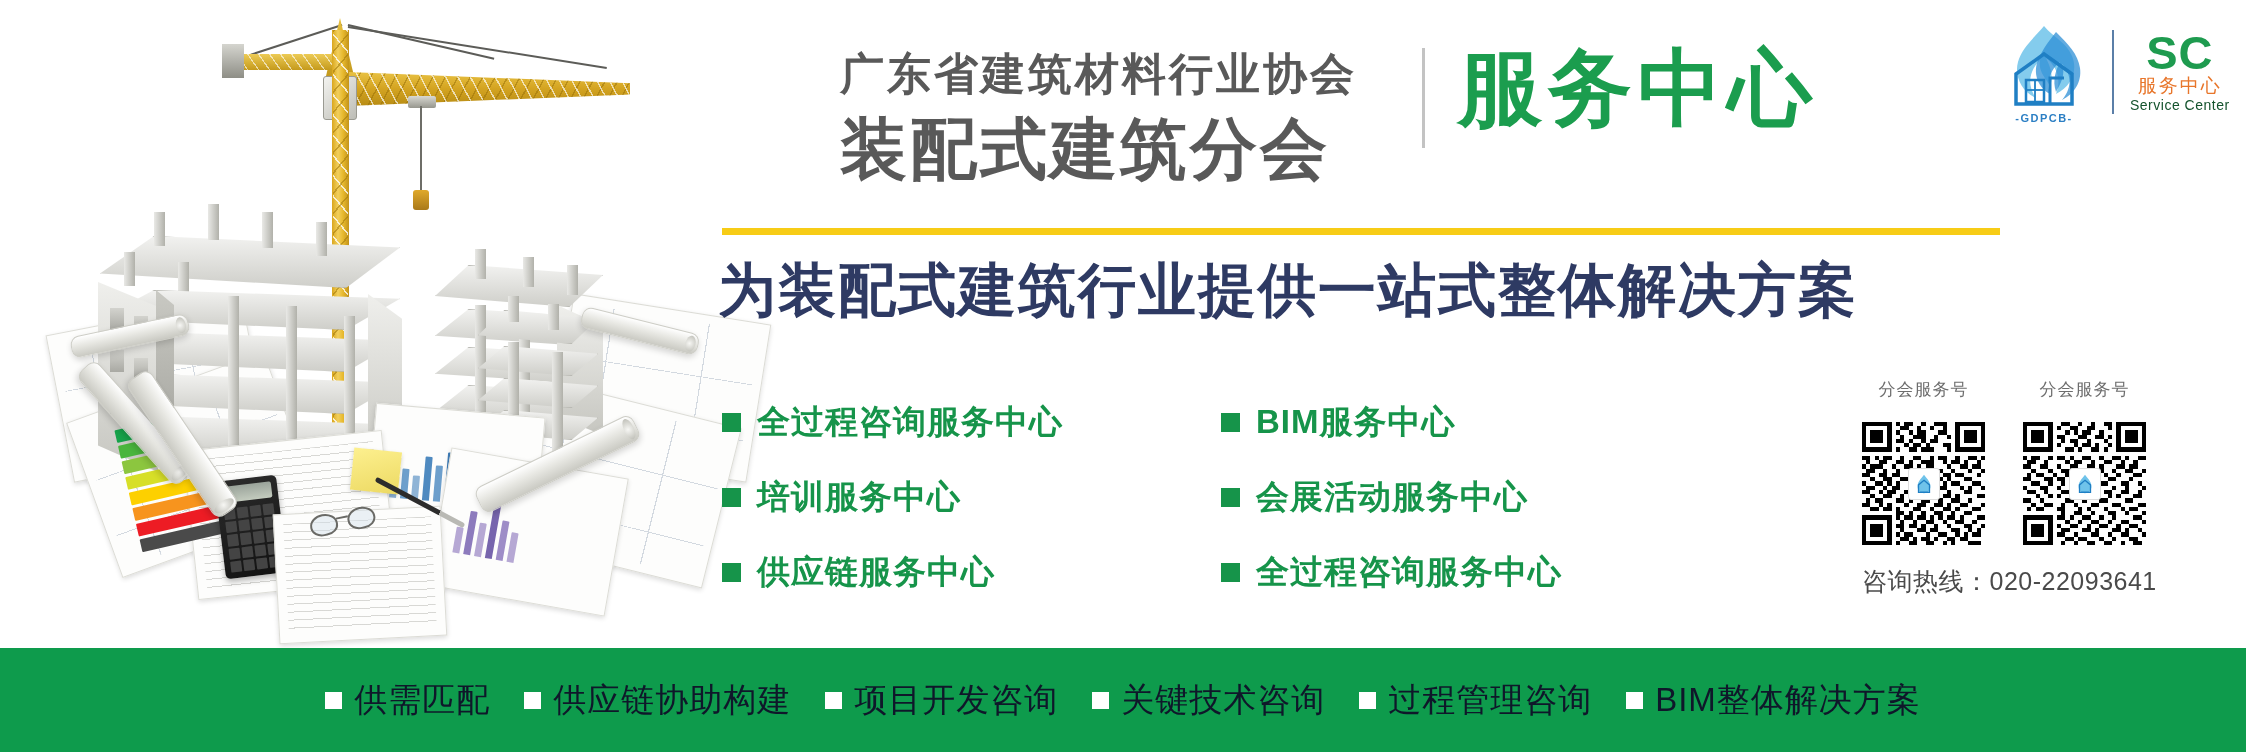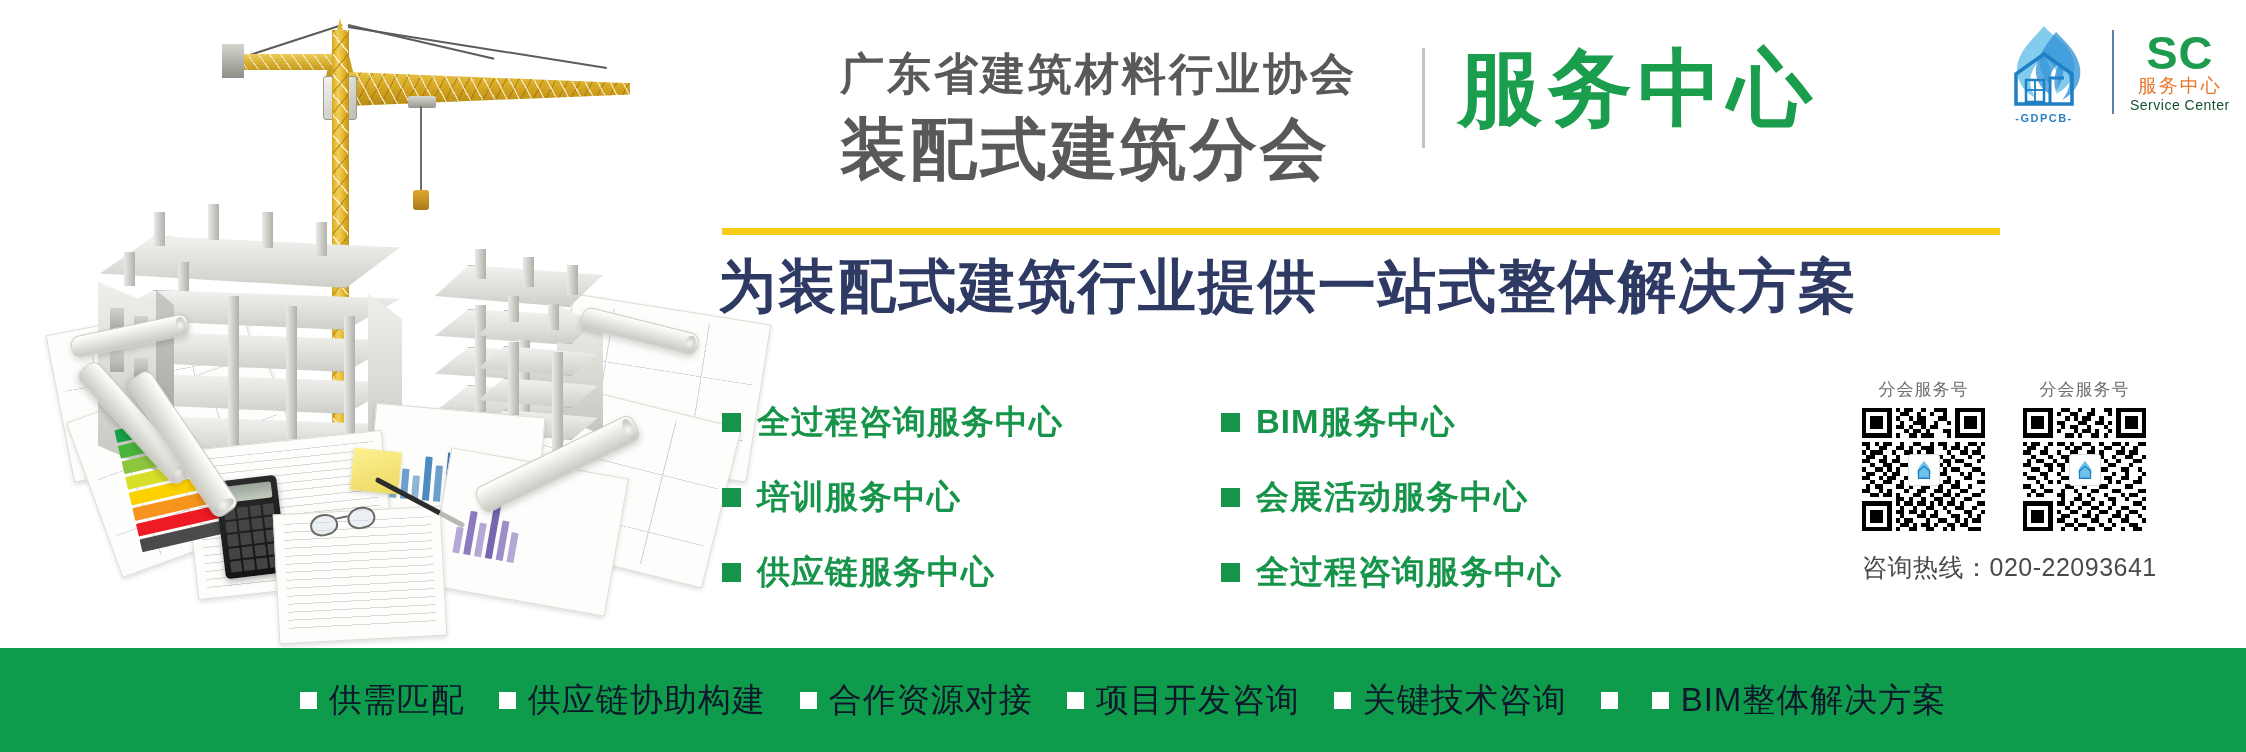--- a/index.html
+++ b/index.html
@@ -194,21 +194,21 @@
   .gold-rule {
     position: absolute; left: 722px; top: 228px;
     width: 1278px; height: 7px;
     background: #F7CC16;
   }
 
   .tagline {
     position: absolute; left: 718px; top: 258px;
     font-size: 58px; font-weight: 700; letter-spacing: 2px;
     color: #2E3A63; line-height: 1.15;
-    font-family: Liberation Mono, monospace;
+    font-family: Liberation Serif, serif;
   }
 
   
   .svc-cols {
     position: absolute; left: 722px; top: 400px;
     display: flex; gap: 158px;
   }
   .svc-col { display: flex; flex-direction: column; gap: 30px; }
   .svc-item { display: flex; align-items: center; gap: 16px; }
   .svc-sq { width: 19px; height: 19px; background: #16944A; flex: 0 0 auto; }
@@ -238,21 +238,21 @@
     font-family: "Liberation Sans", "DejaVu Sans", sans-serif;
   }
   .sc-cn { font-size: 19px; color: #E8762B; letter-spacing: 2px; line-height: 1.1;
            font-family: "Liberation Sans", "DejaVu Sans", sans-serif; }
   .sc-en { font-size: 14px; color: #14532d; letter-spacing: .5px; line-height: 1.1;
            font-family: "Liberation Sans", "DejaVu Sans", sans-serif; }
 
   
   .qr-area { position: absolute; left: 1862px; top: 378px; width: 360px; }
   .qr-row { display: flex; gap: 38px; }
-  .qr-cell { display: flex; flex-direction: column; align-items: center; gap: 7px; }
+  .qr-cell { display: flex; flex-direction: column; align-items: center; gap: 21px; }
   .qr-cap { font-size: 17px; color: #6d6d6d; letter-spacing: 1px;
             font-family: "Liberation Sans", "DejaVu Sans", sans-serif; }
   .qr-img { position: relative; width: 123px; height: 123px; background: #fff; }
   .qr-center {
     position: absolute; left: 50%; top: 50%; transform: translate(-50%,-50%);
     width: 32px; height: 32px; background: #fff; border: 1px solid #ddd; border-radius: 3px;
     display: flex; align-items: center; justify-content: center;
   }
   .hotline {
     margin-top: 20px; font-size: 25px; color: #4a4a4a; letter-spacing: .5px;
@@ -947,32 +947,29 @@
     <div class="gb-item">
       <span class="gb-sq"></span>
       <span class="gb-label">供需匹配</span>
     </div>
     <div class="gb-item">
       <span class="gb-sq"></span>
       <span class="gb-label">供应链协助构建</span>
     </div>
     <div class="gb-item">
       <span class="gb-sq"></span>
-      <span class="gb-label">合作资源对接</span>
-    </div>
-    <div class="gb-item">
-      <span class="gb-sq"></span>
       <span class="gb-label">项目开发咨询</span>
     </div>
     <div class="gb-item">
       <span class="gb-sq"></span>
       <span class="gb-label">关键技术咨询</span>
     </div>
     <div class="gb-item">
       <span class="gb-sq"></span>
+      <span class="gb-label">过程管理咨询</span>
     </div>
     <div class="gb-item">
       <span class="gb-sq"></span>
       <span class="gb-label">BIM整体解决方案</span>
     </div>
   </div>
 
 </div>
 
 </body></html>

